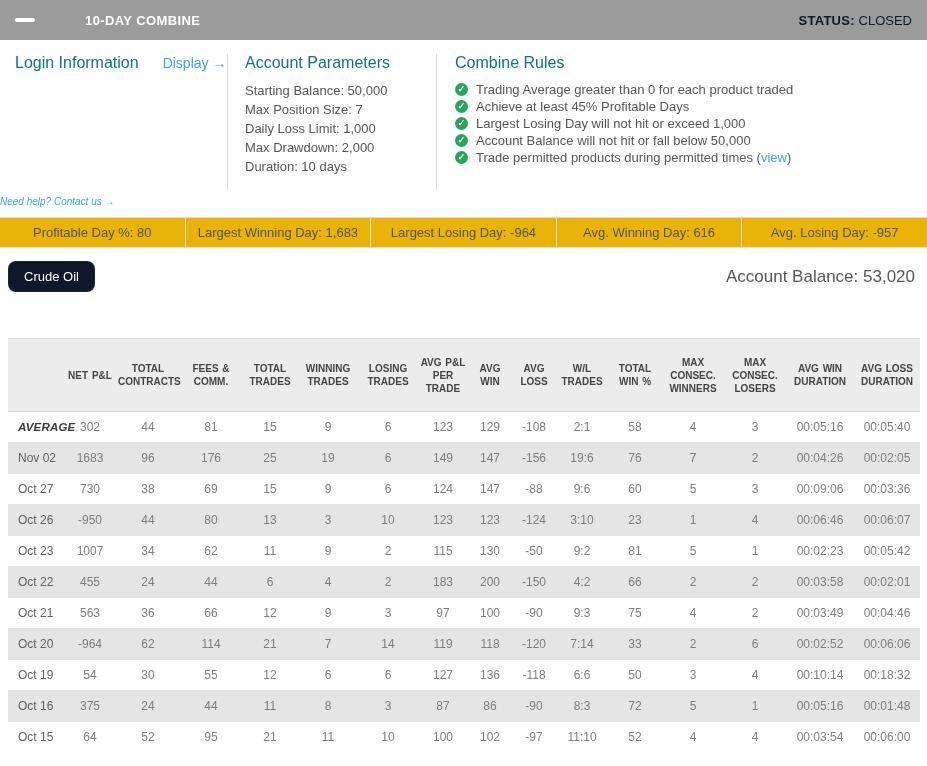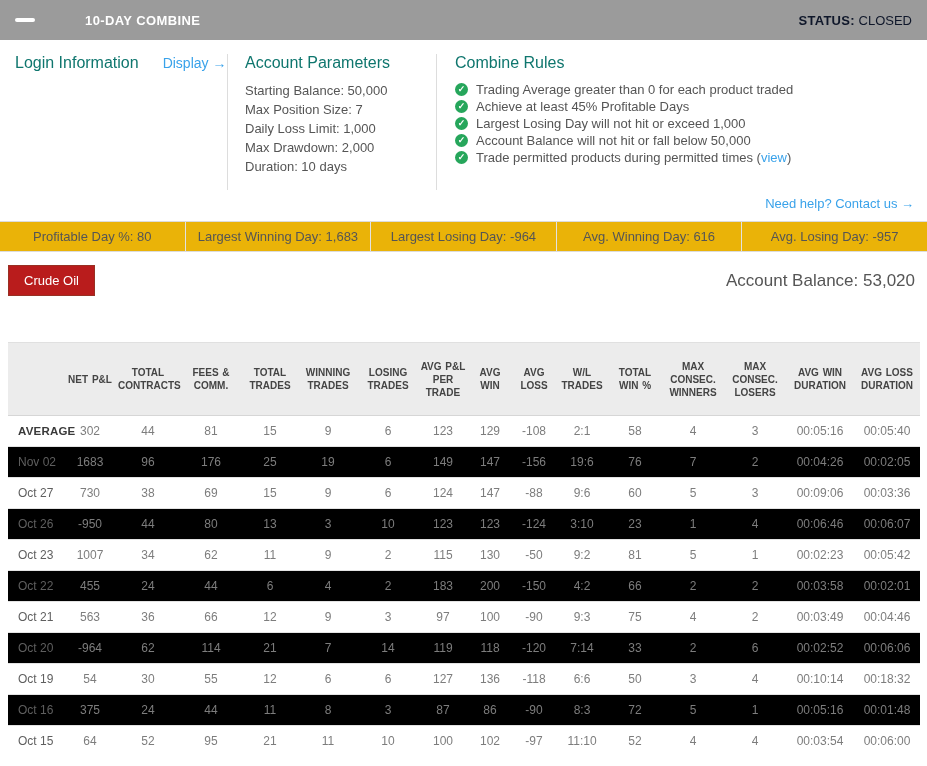--- a/index.html
+++ b/index.html
@@ -45,63 +45,63 @@
   .display-link { font-size: 14px; margin-left: 24px; }
   .param-list { margin-top: 9px; }
   .param-line { font-size: 13px; color: #555; line-height: 19px; }
   .rule-list { margin-top: 9px; }
   .rule-line { font-size: 13px; color: #555; line-height: 17px; display: flex; align-items: center; }
   .check-icon {
     display: inline-block; width: 13px; height: 13px; border-radius: 50%;
     background: #26a65b; color: #fff; font-size: 9px; font-weight: bold;
     line-height: 13px; text-align: center; margin-right: 8px; flex: 0 0 auto;
   }
-  .help-row { text-align: right; padding: 6px 13px 10px 0; font-size: 13px; }
+  .help-row { padding: 6px 13px 10px 0; font-size: 10px; font-style: italic; }
   
   .stats-bar {
     border-top: 1px solid #dcdcdc; border-bottom: 1px solid #dcdcdc;
     display: flex; height: 31px; align-items: center; background: #eab308;
   }
   .stat-cell {
     flex: 1; text-align: center; font-size: 13px; color: #555;
     line-height: 29px; height: 29px;
   }
   .stat-cell + .stat-cell { border-left: 1px solid #e2e2e2; }
   
   .balance-row {
     display: flex; justify-content: space-between; align-items: center;
     margin: 13px 8px 0 8px;
   }
   .product-btn {
-    background: #b91c1c; color: #fff; border: 1px solid #12874631;
+    background: #0f172a; color: #fff; border: 1px solid #12874631;
     font-size: 13px; font-family: inherit;
-    padding: 7px 15px; border-radius: 0; cursor: pointer;
+    padding: 7px 15px; border-radius: 8px; cursor: pointer;
   }
   .balance-text { font-size: 17px; color: #555; padding-right: 4px; margin-left: 28px; }
   
   .table-wrap { margin: 46px 8px 0 8px; }
   table {
     width: 100%; border-collapse: collapse; table-layout: fixed;
     border-top: 1px solid #e0e0e0;
   }
   thead th {
     background: #ececec; height: 73px; vertical-align: middle;
     font-size: 10px; font-weight: bold; color: #444; text-align: center;
     padding: 4px 2px; line-height: 13px; border-bottom: 1px solid #d6d6d6;
     word-spacing: 1px;
   }
   thead th.first { background: #ececec; }
   tbody tr { height: 31px; }
   tbody tr + tr { border-top: 1px solid #e3e3e3; }
-  tbody tr.alt { background: #000000; }
+  tbody tr.alt { background: #e5e5e5; }
   tbody td {
     text-align: center; font-size: 12px; color: #7d7d7d; vertical-align: middle;
   }
   tbody td.row-label { text-align: left; padding-left: 10px; color: #5f5f5f; }
-  tbody td.row-label.bold { font-weight: bold; color: #3a3a3a; font-size: 11.5px; letter-spacing: .2px; }
+  tbody td.row-label.bold { font-weight: bold; color: #3a3a3a; font-size: 11.5px; letter-spacing: .2px; font-style: italic; }
 </style>
 </head>
 <body>
 
 <div class="topbar">
   <span class="minimize"></span>
   <span class="topbar-title">10-DAY COMBINE</span>
   <span class="topbar-status"><b>STATUS:</b>&nbsp;<span>CLOSED</span></span>
 </div>
 

